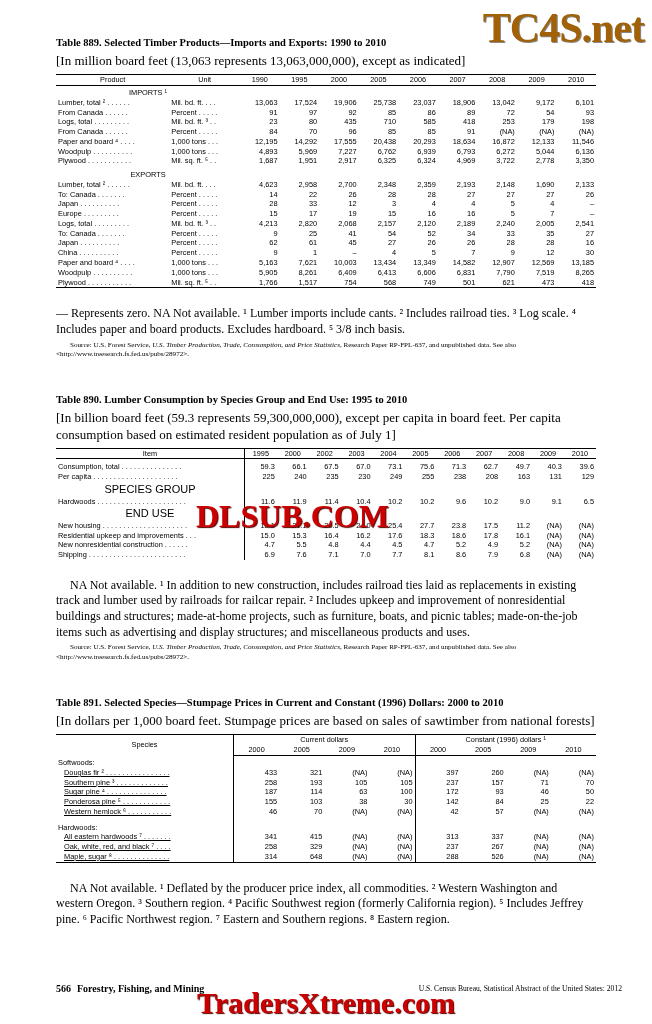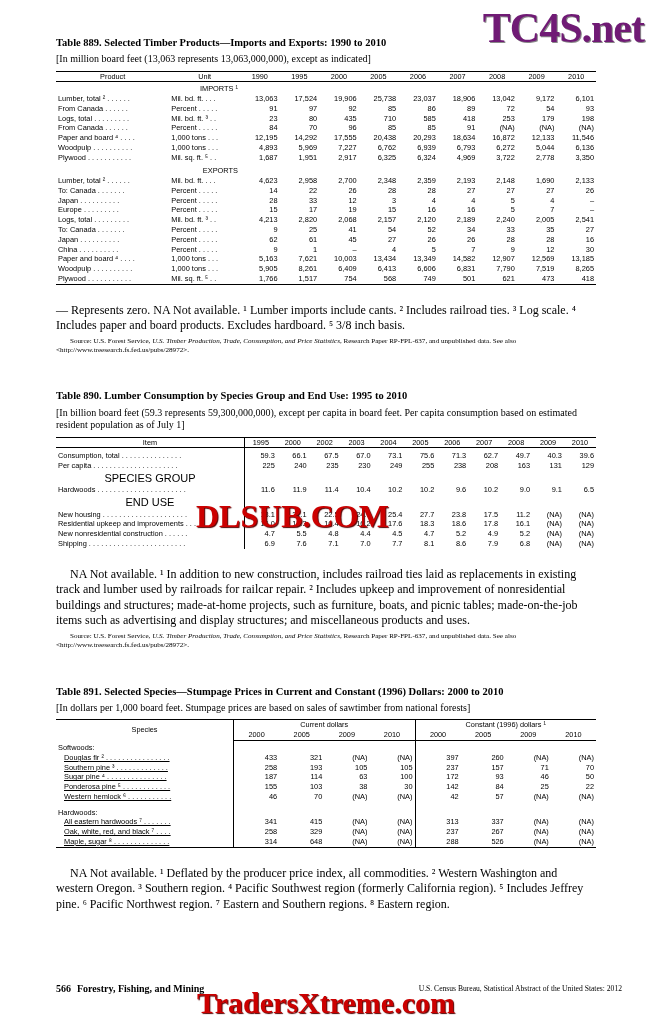--- a/index.html
+++ b/index.html
@@ -5,53 +5,53 @@
   html,body{margin:0;padding:0;}
   body{
     width:652px;height:1024px;background:#ffffff;
     font-family:"Liberation Serif", serif;
     color:#000;position:relative;overflow:hidden;
   }
   .page{position:relative;width:652px;height:1024px;padding:0;}
   .wm{position:absolute;pointer-events:none;font-weight:bold;}
   .wm-tc4s{
     top:4px;right:8px;font-family:"Liberation Serif",serif;
-    font-size:42px;color:#701a75;letter-spacing:-1px;
+    font-size:42px;color:#a16207;letter-spacing:-1px;
     text-shadow:1px 1px 0 #888;
   }
   .wm-dlsub{
     top:498px;left:196px;font-family:"Liberation Serif",serif;
     font-size:32px;color:#cc0000;font-weight:bold;letter-spacing:0px;
     text-shadow:1px 1px 1px #550000;
   }
   .wm-traders{
     bottom:4px;left:50%;transform:translateX(-50%);
     font-family:"Liberation Serif",serif;font-size:30px;color:#cc0000;
     font-weight:bold;text-shadow:1px 1px 1px #550000;white-space:nowrap;
   }
   .content{position:absolute;left:56px;top:36px;width:540px;}
   h2.tbl-title{
     font-size:10.5px;font-weight:bold;margin:0 0 4px 0;line-height:1.25;
     font-family:"Liberation Serif",serif;
   }
-  .headnote{font-size:10px;margin:0 0 5px 0;line-height:1.25;}
+  .headnote{font-size:13px;margin:0 0 5px 0;line-height:1.25;}
   table.data{
     border-collapse:collapse;width:100%;font-size:7.4px;
     font-family:"Liberation Sans", sans-serif;
   }
   table.data td, table.data th{
     padding:0px 2px;vertical-align:bottom;line-height:1.32;
     font-weight:normal;
   }
   .rule-top td{border-top:1px solid #000;}
   .rule-bot td{border-bottom:1px solid #000;}
   .hdr td{text-align:center;font-size:7.3px;padding-top:1px;padding-bottom:1px;}
   .num{text-align:right;white-space:nowrap;}
   .lbl{text-align:left;white-space:nowrap;}
-  .ctr{text-align:right;}
+  .ctr{text-align:center;}
   .grp{text-align:center;font-size:11px;padding-top:3px;}
   .bold{font-weight:bold;}
   .vline{border-left:1px solid #000;}
   .foot{font-size:12px;line-height:1.3;margin-top:18px;}
   .src{font-size:7.1px;line-height:1.32;margin-top:3px;text-indent:14px;}
   .src i{font-style:italic;}
   .blk{margin-bottom:0;}
   .sp1{height:34px;}
   .sp2{height:34px;}
   .pagefoot{

